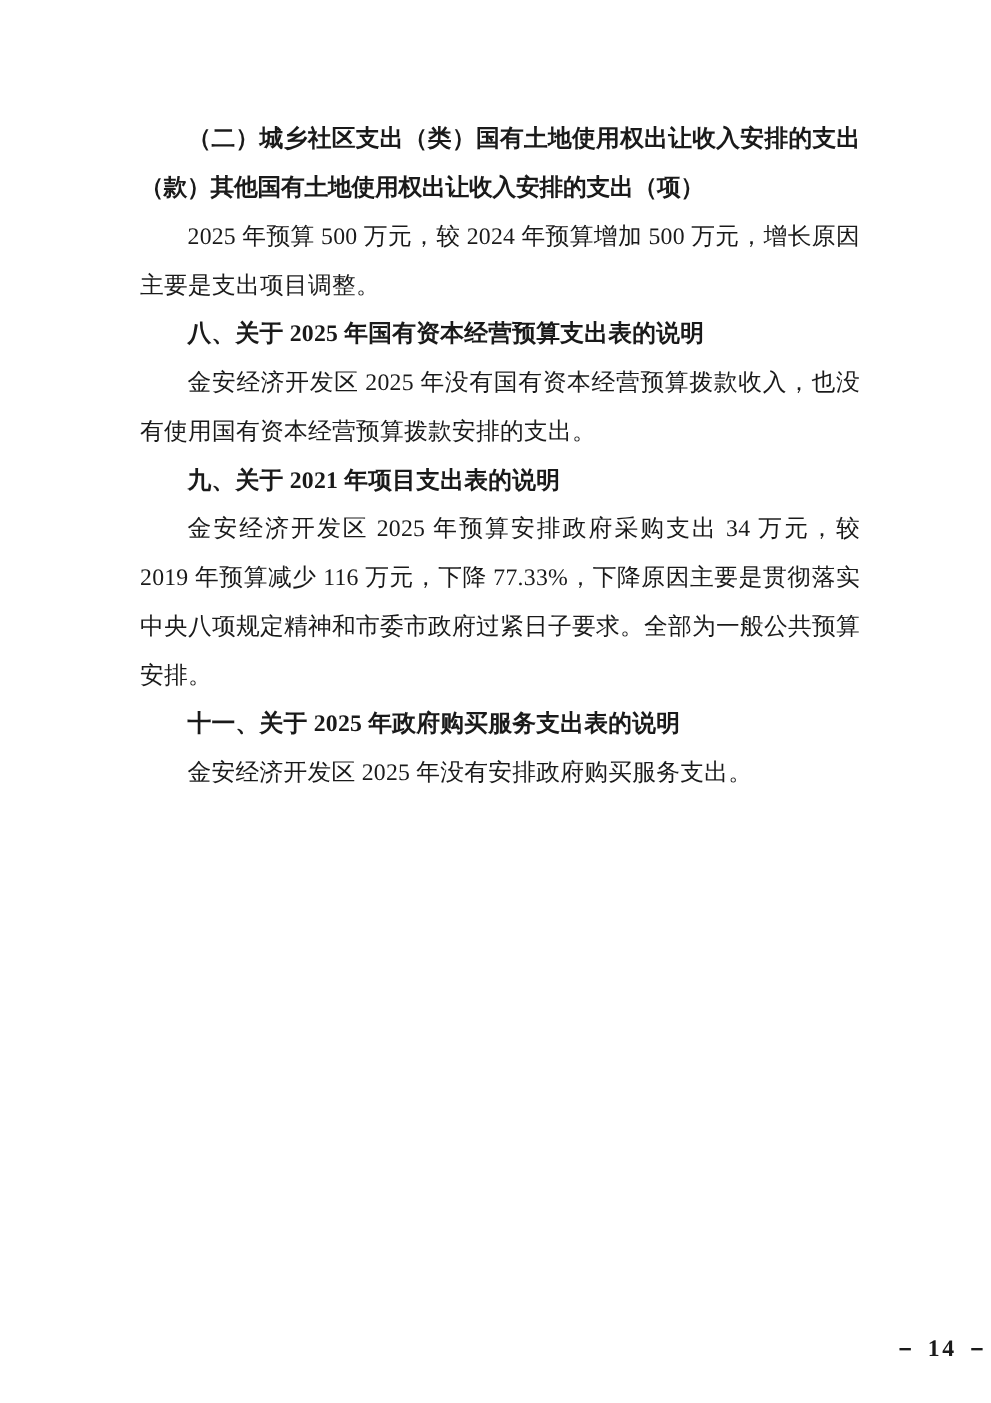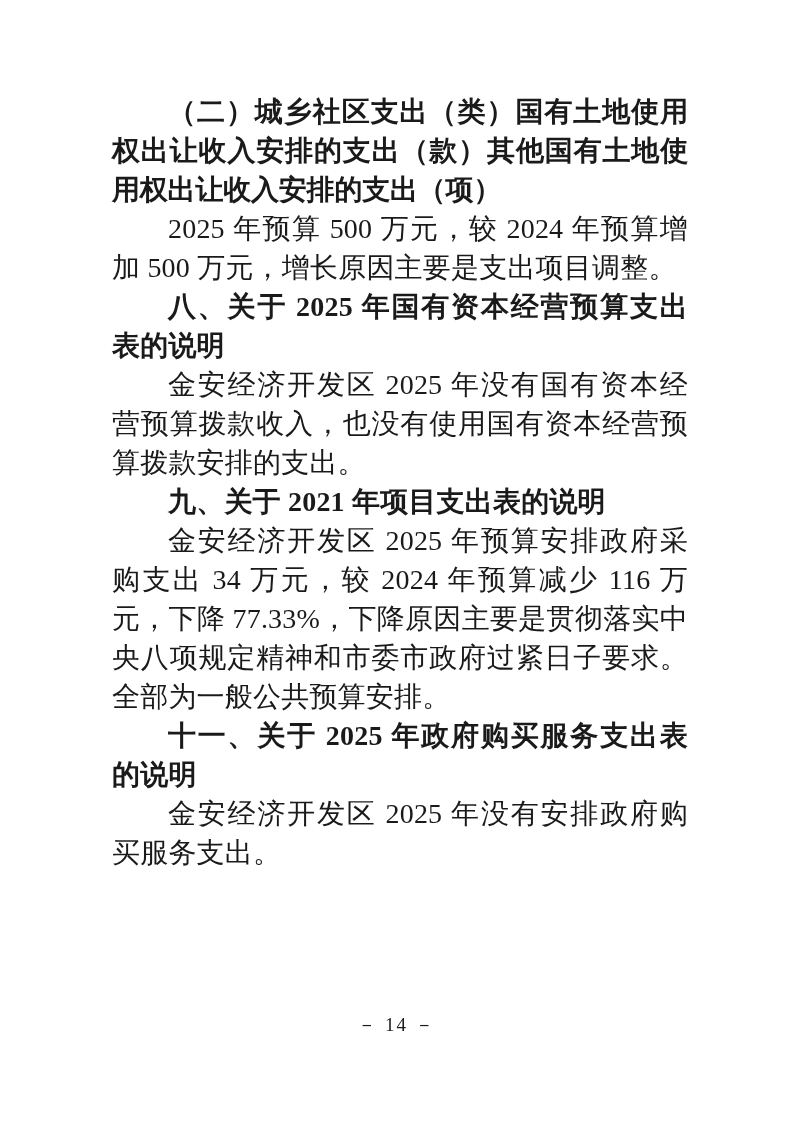--- a/index.html
+++ b/index.html
@@ -17,45 +17,46 @@
     box-sizing: border-box;
   }
   .content {
     position: absolute;
     left: 112px;
     top: 92px;
     width: 580px;
   }
   .para {
     font-family: "Liberation Serif", "DejaVu Serif", serif;
-    font-size: 28px;
+    font-size: 19px;
     line-height: 39px;
     color: #1a1a1a;
     text-align: justify;
     text-justify: inter-ideograph;
     margin: 0 4px 0 0;
     text-indent: 2em;
     letter-spacing: 0.2px;
   }
   .para.heading {
     font-weight: bold;
   }
   .para.tight {
     letter-spacing: -0.2px;
   }
   .footer {
     position: absolute;
     left: 0;
     right: 0;
-    top: 1012px;
-    text-align: center;
+    top: 1066px;
+    text-align: right;
     font-family: "Liberation Serif", "DejaVu Serif", serif;
     font-size: 19px;
     color: #1a1a1a;
     letter-spacing: 2px;
+    font-weight: bold;
   }
 </style>
 </head>
 <body>
 
 <div class="page">
   <div class="content">
 
     <p class="para heading tight">（二）城乡社区支出（类）国有土地使用权出让收入安排的支出（款）其他国有土地使用权出让收入安排的支出（项）</p>
 
@@ -64,21 +65,21 @@
     <p class="para">2025 年预算 500 万元，较 2024 年预算增加 500 万元，增长原因主要是支出项目调整。</p>
 
     <p class="para heading">八、关于 2025 年国有资本经营预算支出表的说明</p>
 
     <p class="para">金安经济开发区 2025 年没有国有资本经营预算拨款收入，也没有使用国有资本经营预算拨款安排的支出。</p>
 
     <p class="para heading">九、关于 2021 年项目支出表的说明</p>
 
 
 
-    <p class="para">金安经济开发区 2025 年预算安排政府采购支出 34 万元，较 2024 年预算减少 116 万元，下降 77.33%，下降原因主要是贯彻落实中央八项规定精神和市委市政府过紧日子要求。全部为一般公共预算安排。</p>
+    <p class="para">金安经济开发区 2025 年预算安排政府采购支出 34 万元，较 2019 年预算减少 116 万元，下降 77.33%，下降原因主要是贯彻落实中央八项规定精神和市委市政府过紧日子要求。全部为一般公共预算安排。</p>
 
     <p class="para heading">十一、关于 2025 年政府购买服务支出表的说明</p>
 
     <p class="para">金安经济开发区 2025 年没有安排政府购买服务支出。</p>
 
   </div>
 
   <div class="footer">－ 14 －</div>
 </div>
 

